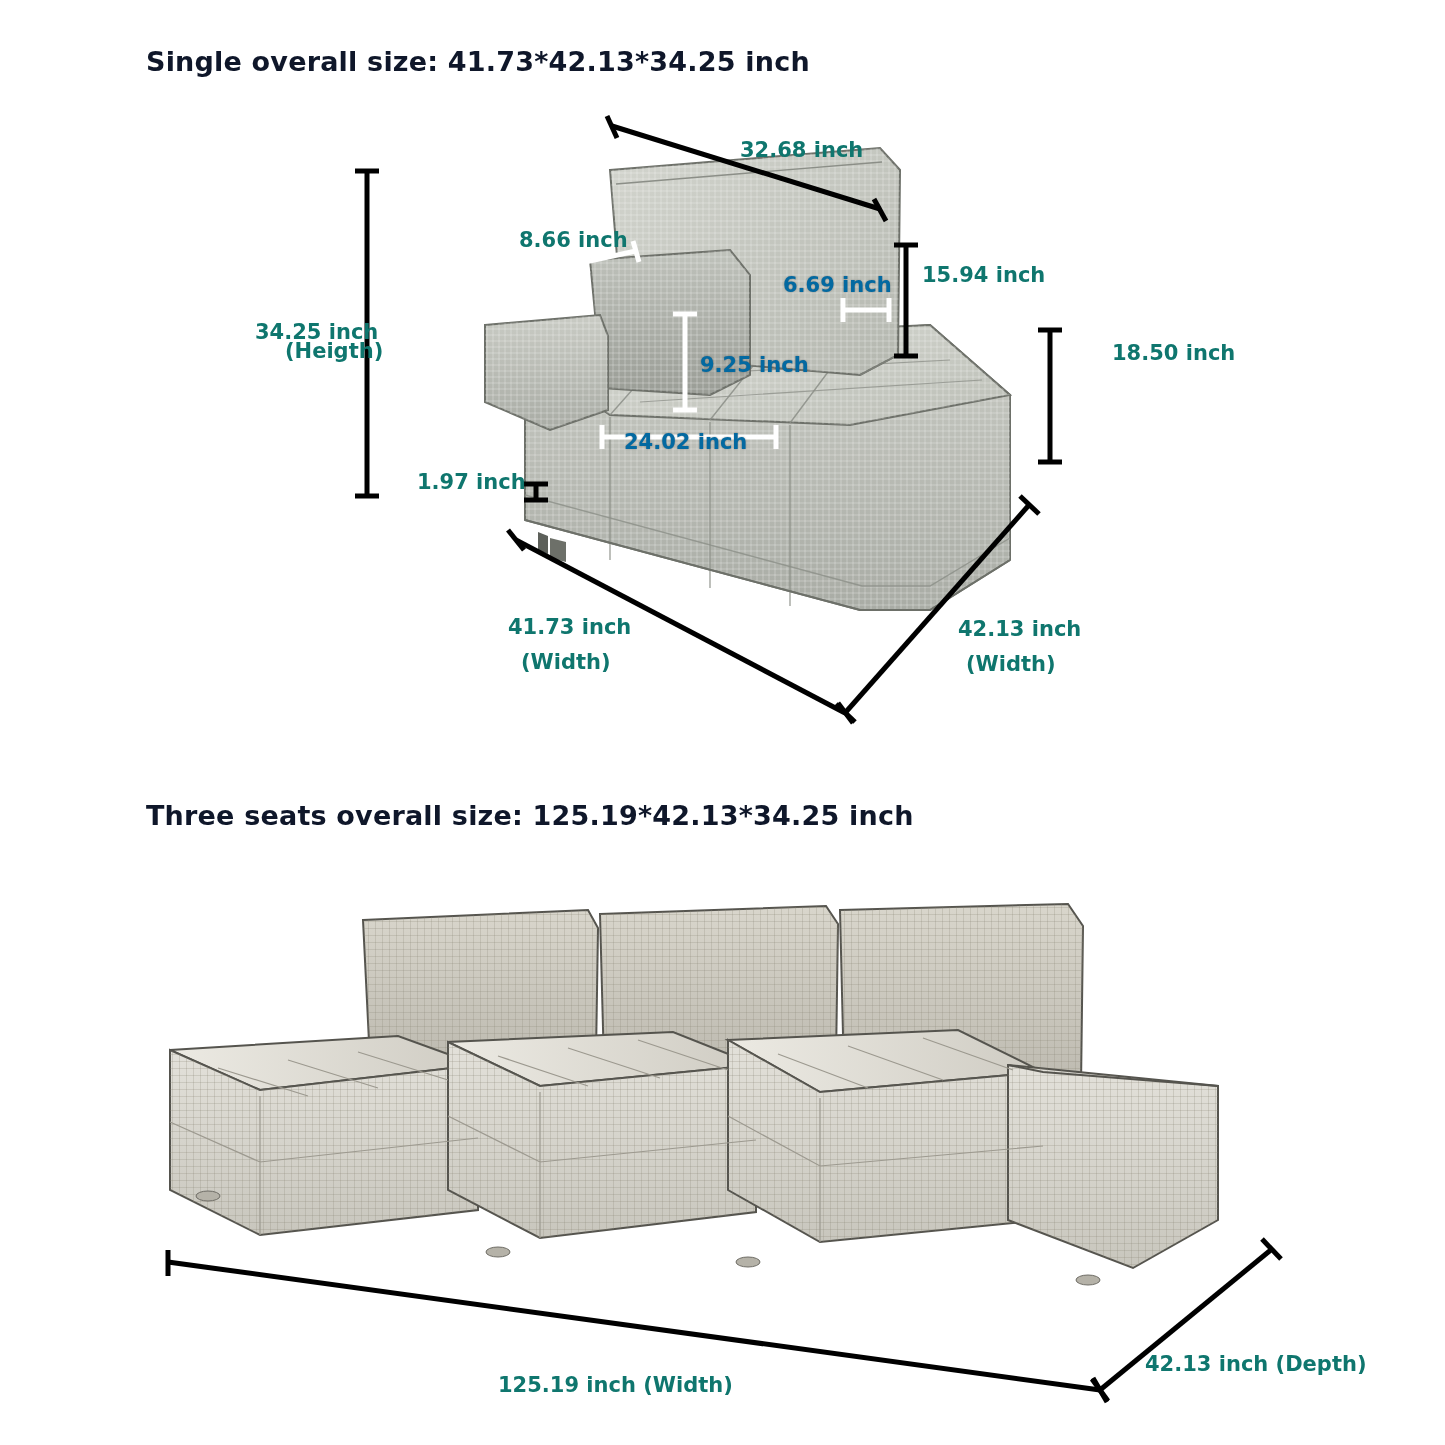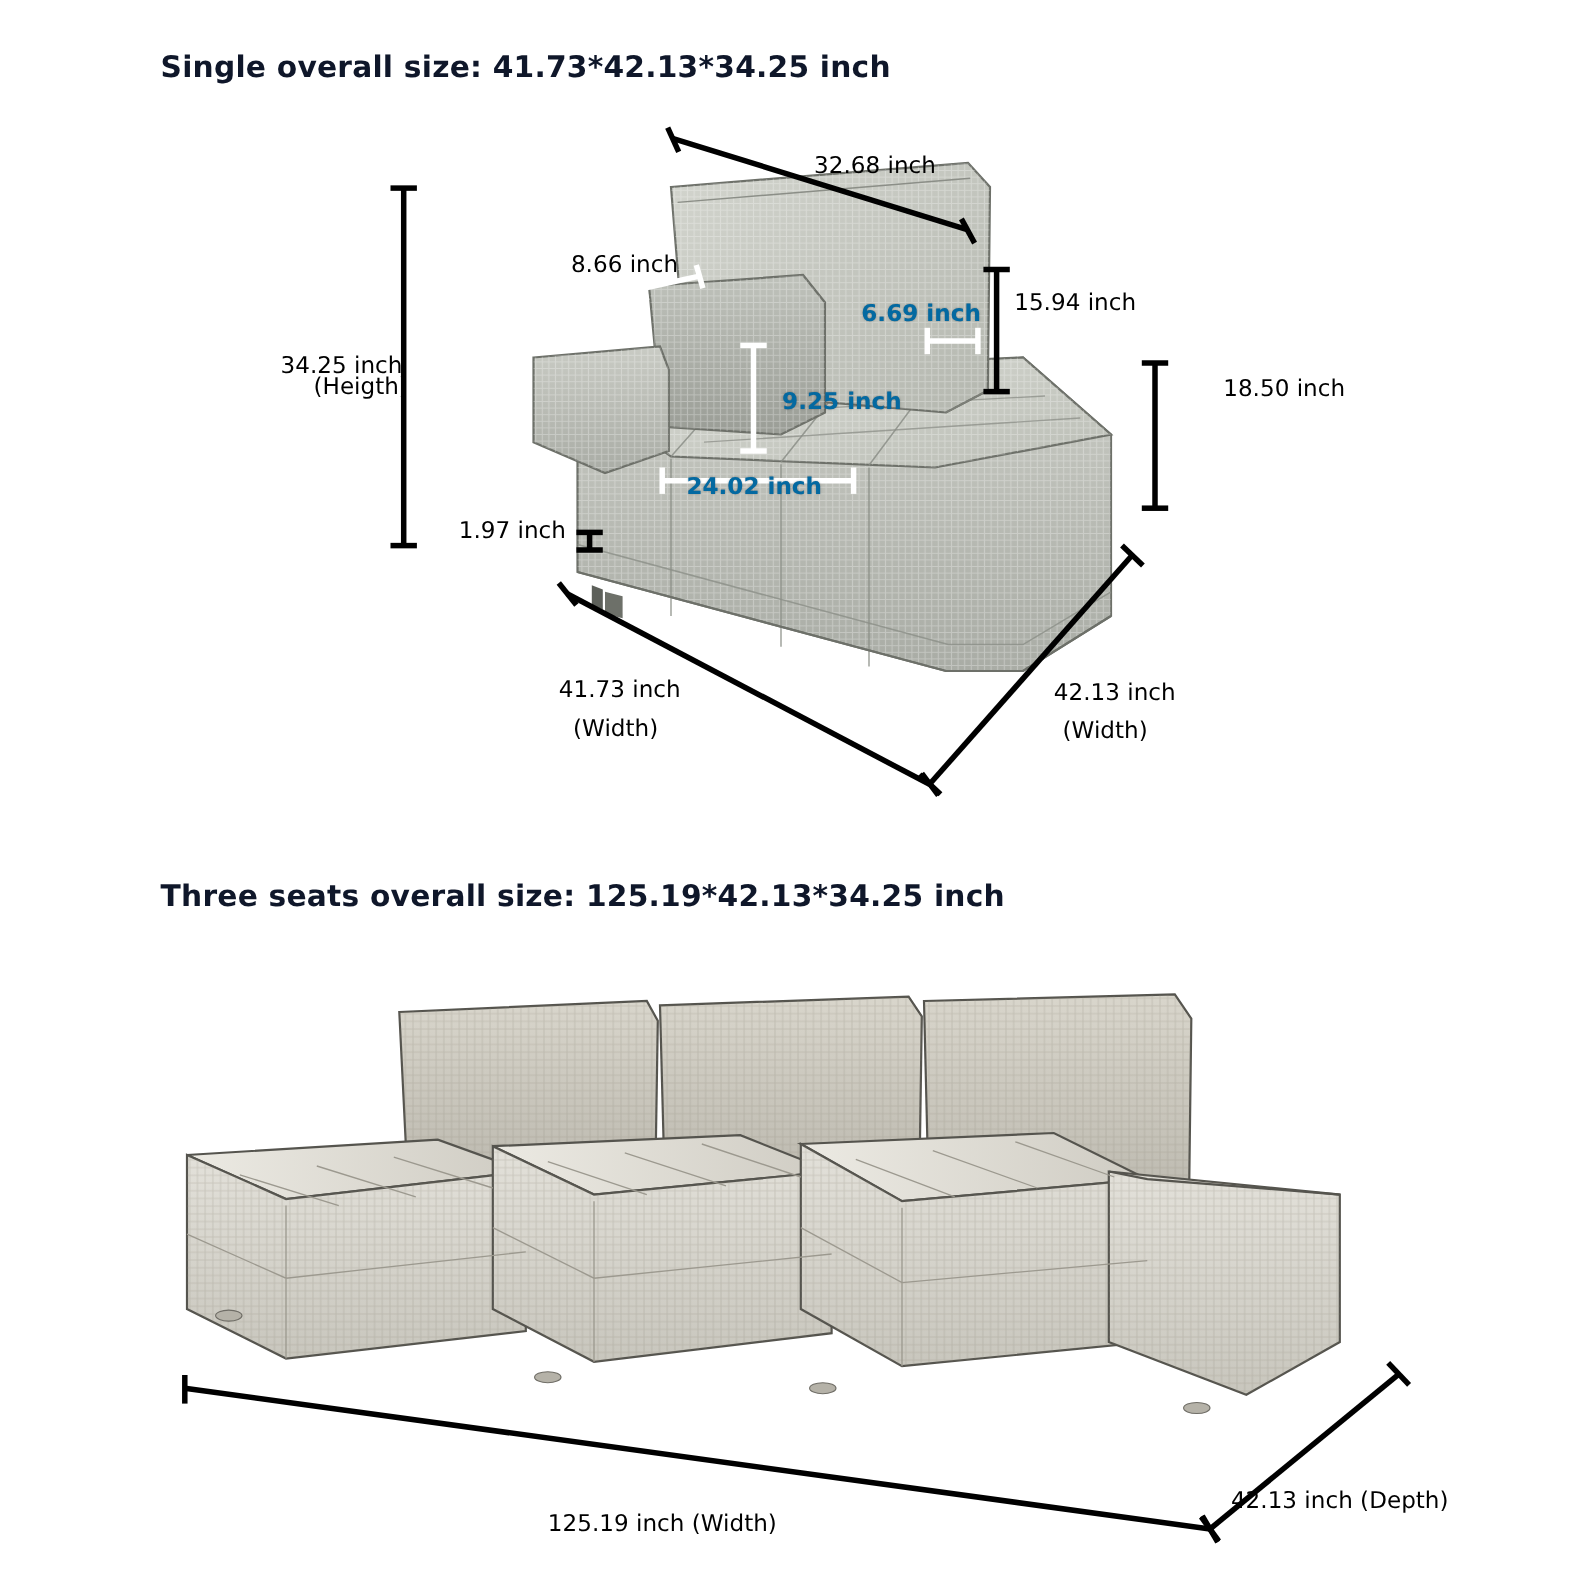--- a/index.html
+++ b/index.html
@@ -27,23 +27,23 @@
     color: #0f172a;
     letter-spacing: 0.2px;
     white-space: nowrap;
   }
   #title-single { left: 146px; top: 46px; }
   #title-three { left: 146px; top: 800px; }
 
   .dim-label {
     position: absolute;
     font-size: 21px;
-    color: #000000;
+    color: #0f766e;
     white-space: nowrap;
-    font-weight: 400;
+    font-weight: 700;
   }
   .dim-label.white {
     color: #0369a1;
     font-weight: 700;
     text-shadow: 0 0 2px rgba(0,0,0,.35);
   }
 
   svg.overlay {
     position: absolute;
     left: 0; top: 0;
@@ -237,29 +237,29 @@
 
   <div class="dim-label white" style="left:783px; top:273px;">6.69 inch</div>
 
   <div class="dim-label" style="left:922px; top:263px;">15.94 inch</div>
 
   <div class="dim-label" style="left:1112px; top:341px;">18.50 inch</div>
 
   <div class="dim-label" style="left:239px; top:320px;margin-left:16px;">34.25 inch</div>
   <div class="dim-label" style="left:245px; top:339px;margin-left:40px;">(Heigth)</div>
 
-  <div class="dim-label white" style="left:700px; top:353px;margin-left:11px;">9.25 inch</div>
+  <div class="dim-label white" style="left:700px; top:353px;">9.25 inch</div>
 
   <div class="dim-label white" style="left:624px; top:430px;">24.02 inch</div>
 
   <div class="dim-label" style="left:417px; top:470px;">1.97 inch</div>
 
   <div class="dim-label" style="left:508px; top:615px;">41.73 inch</div>
   <div class="dim-label" style="left:521px; top:650px;">(Width)</div>
 
   <div class="dim-label" style="left:958px; top:617px;">42.13 inch</div>
   <div class="dim-label" style="left:966px; top:652px;">(Width)</div>
 
   <div class="dim-label" style="left:498px; top:1373px;">125.19 inch (Width)</div>
 
-  <div class="dim-label" style="left:1119px; top:1352px;">42.13 inch (Depth)</div>
+  <div class="dim-label" style="left:1145px; top:1352px;">42.13 inch (Depth)</div>
 
 </div>
 
 </body></html>

